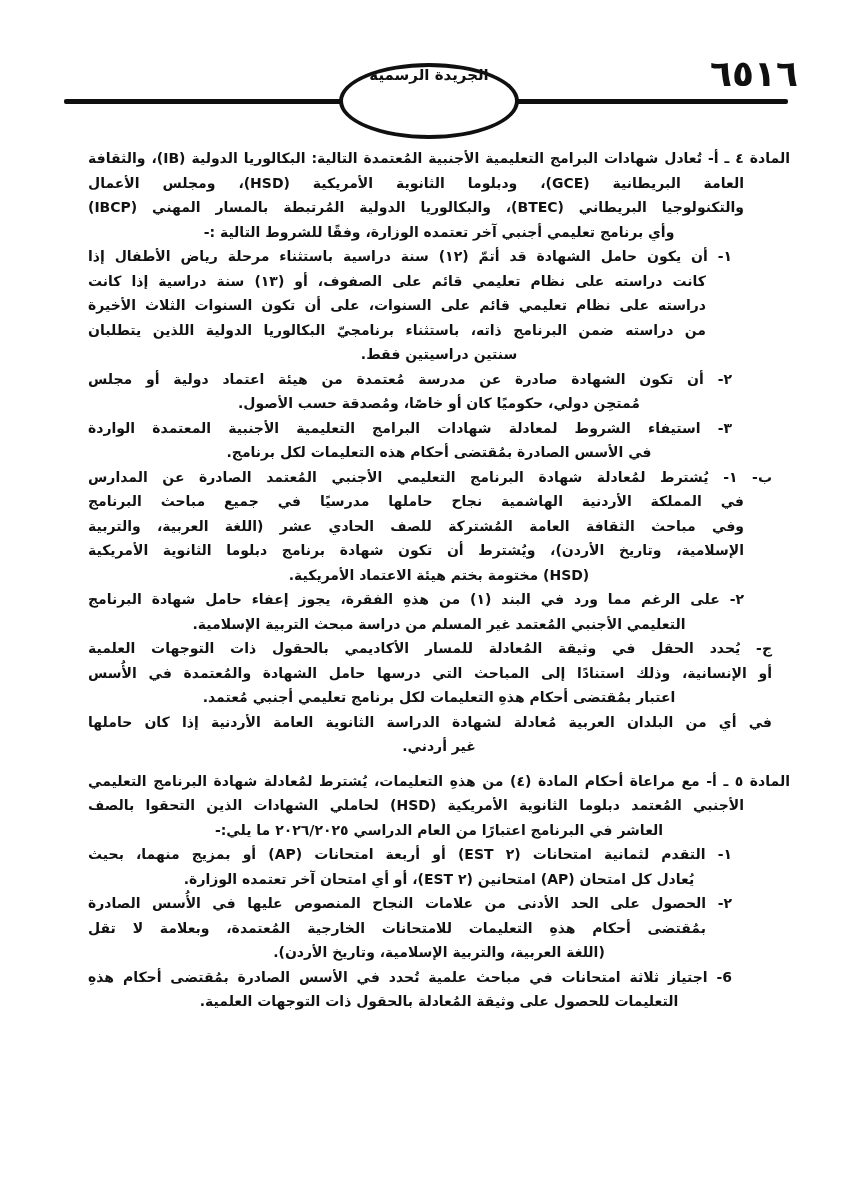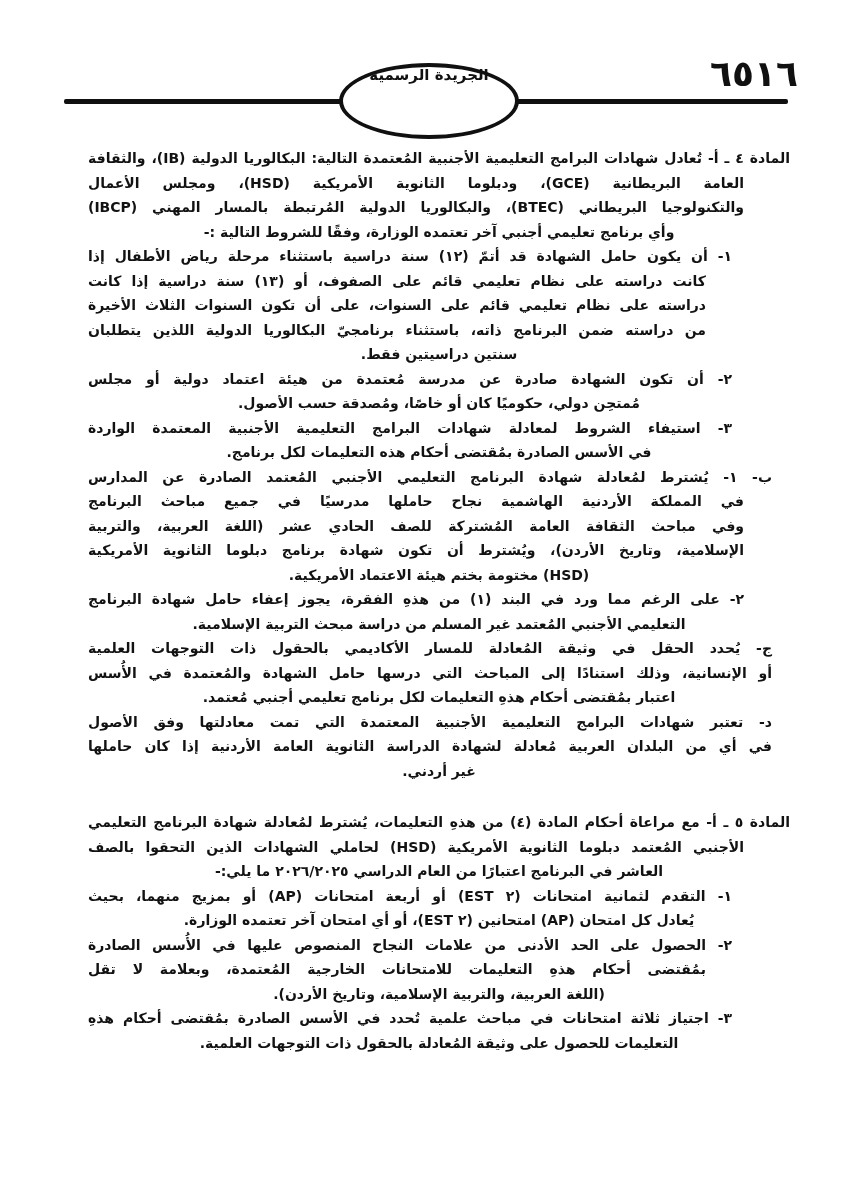--- a/index.html
+++ b/index.html
@@ -33,21 +33,21 @@
     font-size:15px;font-weight:700;color:#101010;
     transform:translateY(-1px);
   }
   
   .doc{
     position:absolute;top:146px;right:60px;left:88px;
     font-size:14px;font-weight:700;line-height:24.5px;
     color:#121212;
   }
   .block{margin:0;}
-  .block.gap{margin-top:27px;}
+  .block.gap{margin-top:10px;}
   .line{
     text-align:justify;
     text-align-last:justify;
     white-space:normal;
   }
   .a-first   {padding-right:0;}
   .a-cont    {padding-right:46px;}
   .a-sub     {padding-right:18px;}
   .a-item    {padding-right:58px;}
   .a-itemcont{padding-right:84px;}
@@ -98,37 +98,36 @@
       <div class="block">
         <div class="line a-cont">٢- على الرغم مما ورد في البند (١) من هذهِ الفقرة، يجوز إعفاء حامل شهادة البرنامج</div>
         <div class="line a-center">التعليمي الأجنبي المُعتمد غير المسلم من دراسة مبحث التربية الإسلامية.</div>
       </div>
       <div class="block">
         <div class="line a-sub">ج- يُحدد الحقل في وثيقة المُعادلة للمسار الأكاديمي بالحقول ذات التوجهات العلمية</div>
         <div class="line a-sub">أو الإنسانية، وذلك استنادًا إلى المباحث التي درسها حامل الشهادة والمُعتمدة في الأُسس</div>
         <div class="line a-center">اعتبار بمُقتضى أحكام هذهِ التعليمات لكل برنامج تعليمي أجنبي مُعتمد.</div>
       </div>
       <div class="block">
-        <div class="line a-sub">د- تعتبر شهادات البرامج التعليمية الأجنبية المعتمدة التي تمت معادلتها وفق الأصول</div>
         <div class="line a-sub">في أي من البلدان العربية مُعادلة لشهادة الدراسة الثانوية العامة الأردنية إذا كان حاملها</div>
         <div class="line a-center">غير أردني.</div>
       </div>
       <div class="block gap">
         <div class="line a-first">المادة ٥ ـ أ- مع مراعاة أحكام المادة (٤) من هذهِ التعليمات، يُشترط لمُعادلة شهادة البرنامج التعليمي</div>
         <div class="line a-cont">الأجنبي المُعتمد دبلوما الثانوية الأمريكية (HSD) لحاملي الشهادات الذين التحقوا بالصف</div>
         <div class="line a-center">العاشر في البرنامج اعتبارًا من العام الدراسي ٢٠٢٦/٢٠٢٥ ما يلي:-</div>
       </div>
       <div class="block">
         <div class="line a-item">١- التقدم لثمانية امتحانات (٢ EST) أو أربعة امتحانات (AP) أو بمزيج منهما، بحيث</div>
         <div class="line a-center">يُعادل كل امتحان (AP) امتحانين (٢ EST)، أو أي امتحان آخر تعتمده الوزارة.</div>
       </div>
       <div class="block">
         <div class="line a-item">٢- الحصول على الحد الأدنى من علامات النجاح المنصوص عليها في الأُسس الصادرة</div>
         <div class="line a-itemcont">بمُقتضى أحكام هذهِ التعليمات للامتحانات الخارجية المُعتمدة، وبعلامة لا تقل</div>
         <div class="line a-center">(اللغة العربية، والتربية الإسلامية، وتاريخ الأردن).</div>
       </div>
       <div class="block">
-        <div class="line a-item">٣- اجتياز ثلاثة امتحانات في مباحث علمية تُحدد في الأسس الصادرة بمُقتضى أحكام هذهِ</div>
+        <div class="line a-item">6- اجتياز ثلاثة امتحانات في مباحث علمية تُحدد في الأسس الصادرة بمُقتضى أحكام هذهِ</div>
         <div class="line a-center">التعليمات للحصول على وثيقة المُعادلة بالحقول ذات التوجهات العلمية.</div>
       </div>
     </div>
 
 </div>
 
 </body></html>

